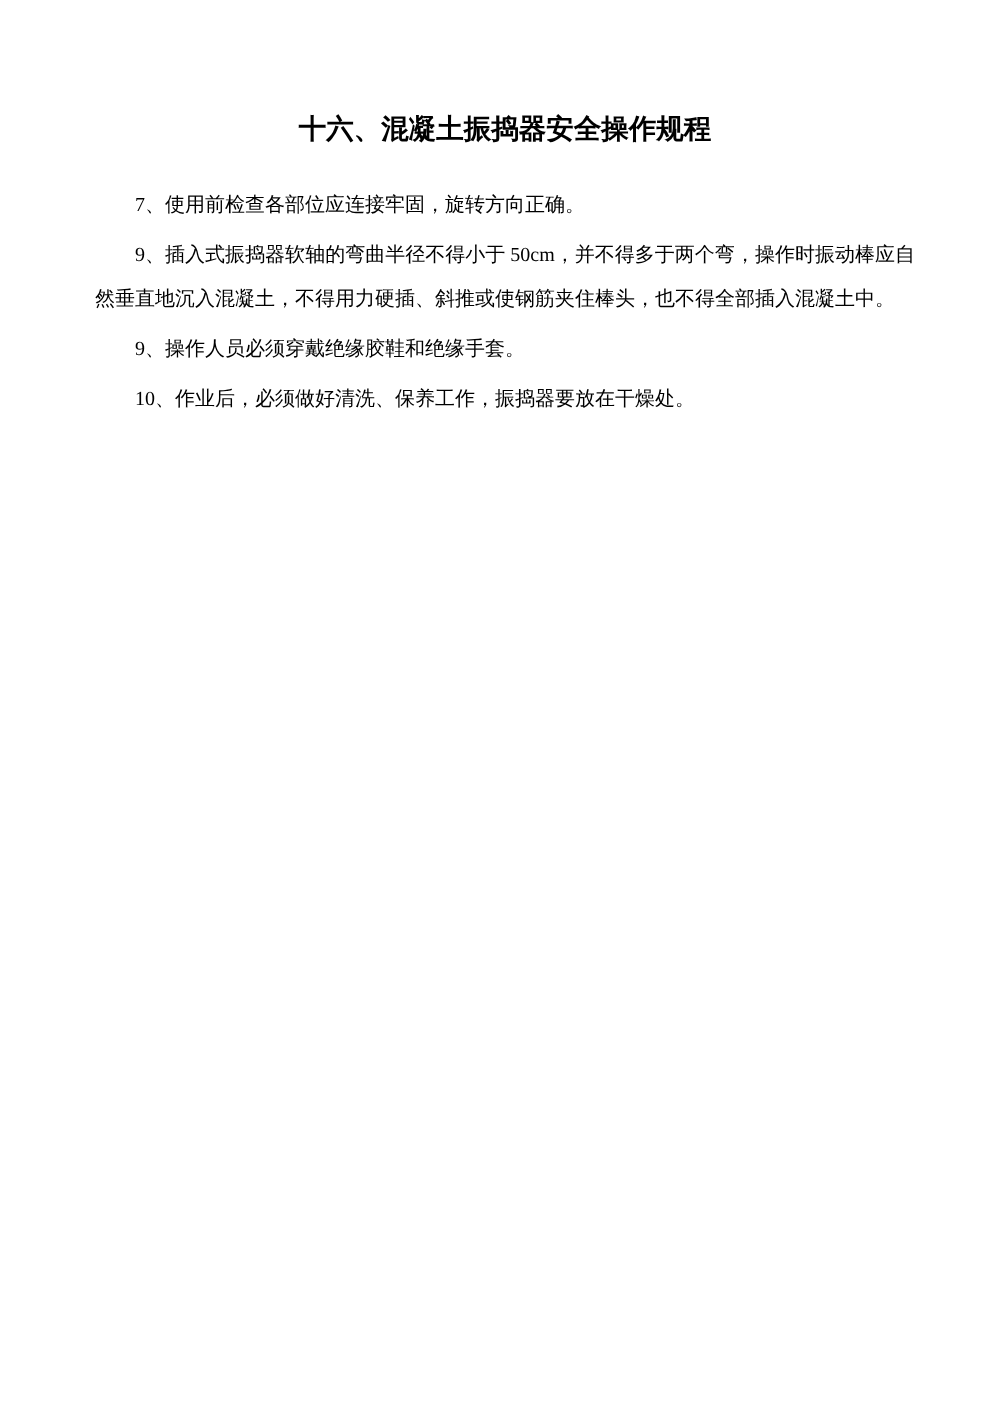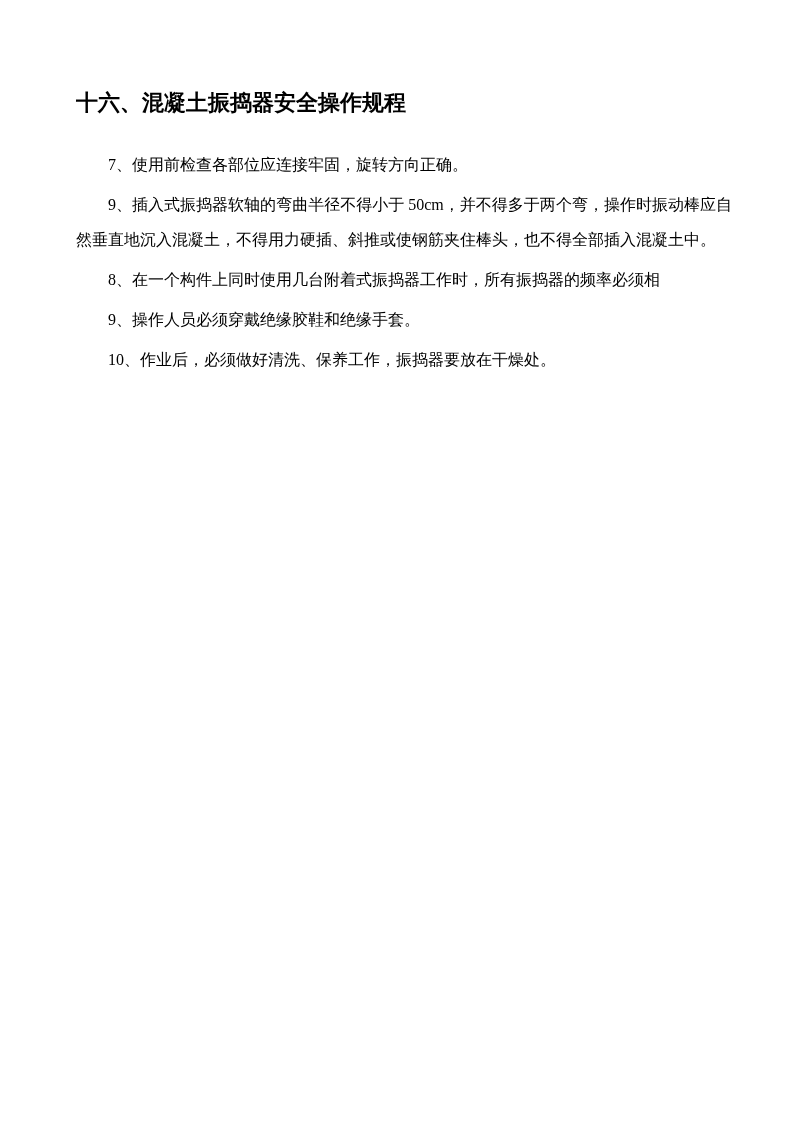--- a/index.html
+++ b/index.html
@@ -22,21 +22,21 @@
     width: 100%;
     height: 100%;
     padding: 88px 61px 0 76px;
   }
   h1.doc-title {
     margin: 0 0 29px 0;
     font-family: "Liberation Sans", "DejaVu Sans", sans-serif;
     font-weight: bold;
     font-size: 22px;
     line-height: 30px;
-    text-align: left;
+    text-align: center;
     color: #000000;
     letter-spacing: 0px;
   }
   .body-text p {
     margin: 0 0 5px 0;
     font-family: "Liberation Serif", "DejaVu Serif", serif;
     font-size: 16px;
     line-height: 35px;
     text-align: justify;
     text-indent: 32px;
@@ -50,18 +50,17 @@
 </head>
 <body>
 
 <div class="page">
   <div class="content">
     <h1 class="doc-title">十六、混凝土振捣器安全操作规程</h1>
 
     <div class="body-text">
       <p>7、使用前检查各部位应连接牢固，旋转方向正确。</p>
       <p>9、插入式振捣器软轴的弯曲半径不得小于 50cm，并不得多于两个弯，操作时振动棒应自然垂直地沉入混凝土，不得用力硬插、斜推或使钢筋夹住棒头，也不得全部插入混凝土中。</p>
-      <p>8、在一个构件上同时使用几台附着式振捣器工作时，所有振捣器的频率必须相</p>
       <p>9、操作人员必须穿戴绝缘胶鞋和绝缘手套。</p>
       <p>10、作业后，必须做好清洗、保养工作，振捣器要放在干燥处。</p>
     </div>
   </div>
 </div>
 
 </body></html>

